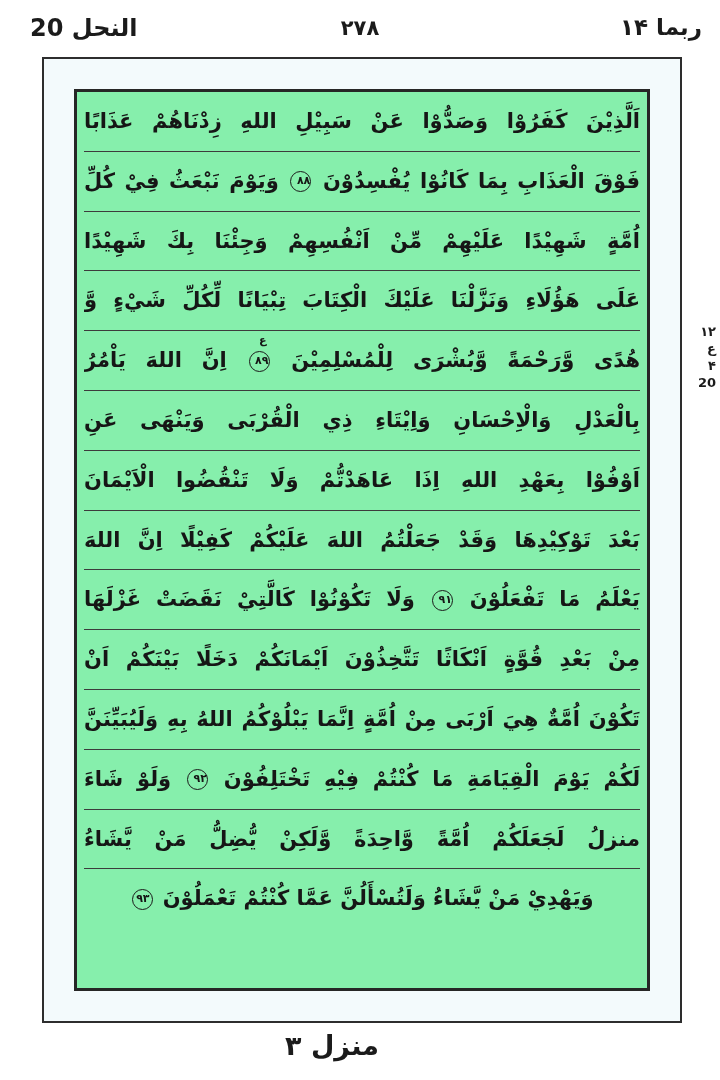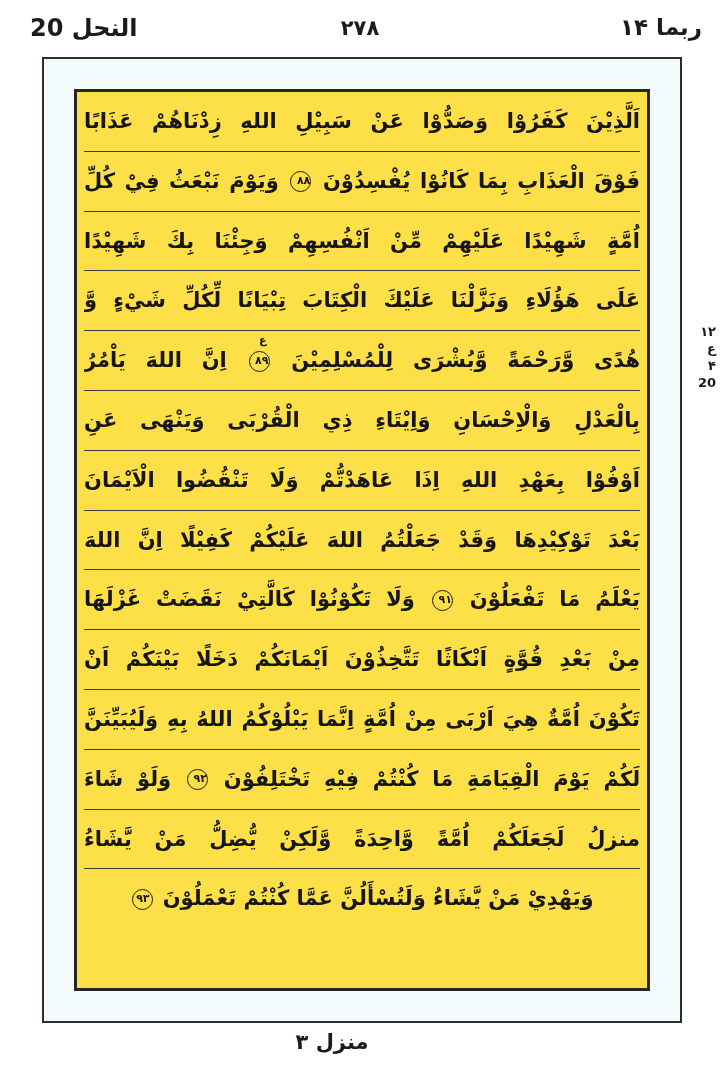--- a/index.html
+++ b/index.html
@@ -14,21 +14,21 @@
   .header{
     position:absolute;top:6px;left:0;width:720px;height:44px;
     direction:rtl;
   }
   .hdr-right{position:absolute;right:18px;top:8px;font-size:23px;font-weight:bold;margin-left:33px;}
   .hdr-center{position:absolute;left:0;right:0;top:10px;text-align:center;font-size:21px;font-weight:bold;letter-spacing:1px;}
   .hdr-left{position:absolute;left:30px;top:8px;font-size:24px;font-weight:bold;}
   
   .footer{
     position:absolute;top:1030px;left:0;width:664px;text-align:center;
-    font-size:21px;font-weight:bold;direction:rtl;
+    font-size:27px;font-weight:bold;direction:rtl;
   }
   
   .ruku-marker{
     position:absolute;top:324px;right:4px;width:30px;
     text-align:center;font-size:13px;font-weight:bold;line-height:1.45;
     direction:rtl;
   }
   .ruku-marker div{line-height:1.3;margin-left:27px;}
   
   .frame-outer{
@@ -44,21 +44,21 @@
       radial-gradient(circle at 50% 0%,   #8fccе7 0, #8fcce7 6px, #c6e6f3 6px, #c6e6f3 9px, #ab9e74 9px, #ab9e74 10.5px, rgba(0,0,0,0) 11px),
       radial-gradient(circle at 50% 100%, #8fcce7 0, #8fcce7 6px, #c6e6f3 6px, #c6e6f3 9px, #ab9e74 9px, #ab9e74 10.5px, rgba(0,0,0,0) 11px),
       radial-gradient(circle at 0% 50%,   #6fbfe0 0, #6fbfe0 4px, rgba(0,0,0,0) 5px),
       radial-gradient(circle at 100% 50%, #6fbfe0 0, #6fbfe0 4px, rgba(0,0,0,0) 5px);
     background-size:22px 22px;
   }
   .frame-inner{
     position:absolute;left:30px;top:30px;right:30px;bottom:30px;
     box-sizing:border-box;
     border:3px solid #262626;
-    background:#fde047;
+    background:#86efac;
   }
   
   .text-area{
     position:absolute;inset:0;
     padding:0 7px;
     direction:rtl;
   }
   .line{
     height:59.8px;box-sizing:border-box;
     line-height:59px;

